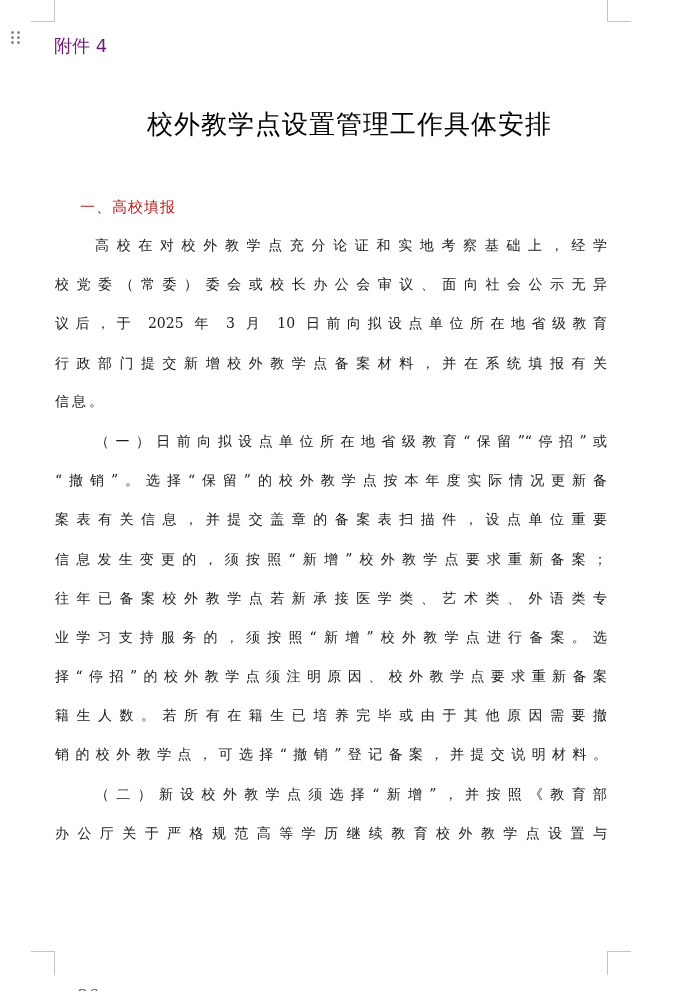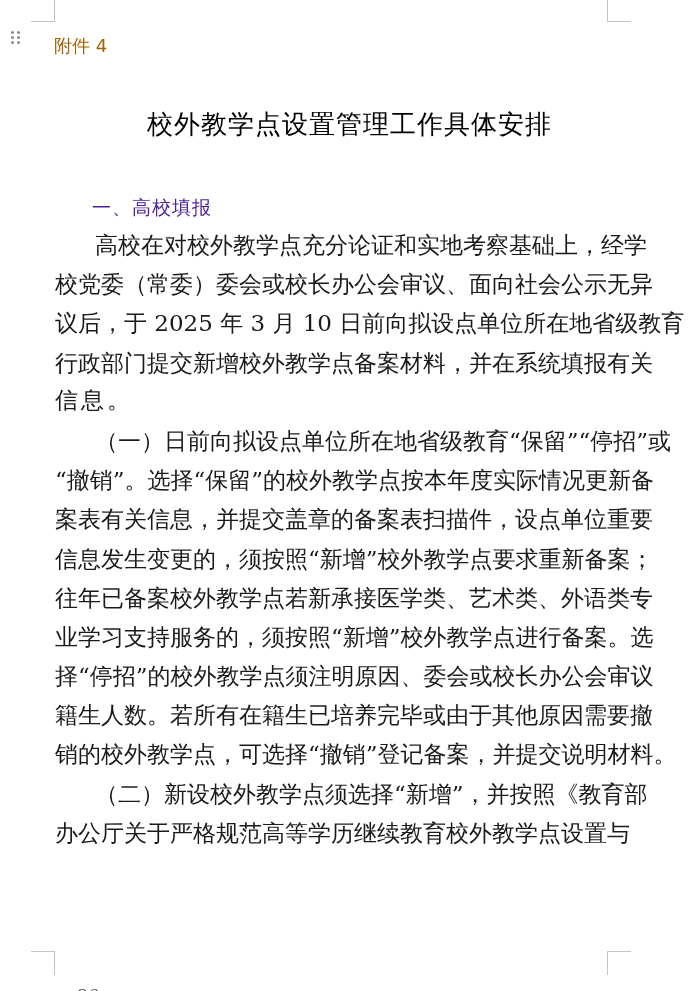--- a/index.html
+++ b/index.html
@@ -38,57 +38,57 @@
     background: #8a8a8a;
     border-radius: 50%;
   }
   .attachment-label {
     position: absolute;
     left: 54px;
     top: 34px;
     font-family: "DejaVu Sans", "Liberation Sans", sans-serif;
     font-size: 18px;
     line-height: 24px;
-    color: #a16207;
+    color: #701a75;
     letter-spacing: 0px;
   }
   .doc-title {
     position: absolute;
     left: 0;
     width: 692px;
     top: 104px;
     text-align: center;
     font-family: "DejaVu Sans", "Liberation Sans", sans-serif;
     font-size: 26px;
     line-height: 40px;
     color: #000;
     letter-spacing: 1px;
     padding-left: 7px;
     box-sizing: border-box;
   }
   .section-heading {
     position: absolute;
-    left: 92px;
+    left: 80px;
     top: 193px;
     font-family: "DejaVu Sans", "Liberation Sans", sans-serif;
-    font-size: 19px;
+    font-size: 15px;
     line-height: 28px;
-    color: #4c1d95;
+    color: #b91c1c;
     letter-spacing: 1px;
   }
   .body-lines {
     position: absolute;
     left: 55px;
     top: 226px;
     width: 552px;
   }
   .line {
     height: 39.2px;
     line-height: 39.2px;
-    font-size: 23px;
+    font-size: 14px;
     white-space: nowrap;
     text-align: justify;
     text-align-last: justify;
     color: #1a1a1a;
   }
   .line.indent {
     padding-left: 40px;
   }
   .line.short {
     text-align-last: left;
@@ -139,20 +139,20 @@
   <div class="line">校党委（常委）委会或校长办公会审议、面向社会公示无异</div>
   <div class="line">议后，于 2025 年 3 月 10 日前向拟设点单位所在地省级教育</div>
   <div class="line">行政部门提交新增校外教学点备案材料，并在系统填报有关</div>
   <div class="line short">信息。</div>
   <div class="line indent">（一）日前向拟设点单位所在地省级教育“保留”“停招”或</div>
   <div class="line">“撤销”。选择“保留”的校外教学点按本年度实际情况更新备</div>
   <div class="line">案表有关信息，并提交盖章的备案表扫描件，设点单位重要</div>
   <div class="line">信息发生变更的，须按照“新增”校外教学点要求重新备案；</div>
   <div class="line">往年已备案校外教学点若新承接医学类、艺术类、外语类专</div>
   <div class="line">业学习支持服务的，须按照“新增”校外教学点进行备案。选</div>
-  <div class="line">择“停招”的校外教学点须注明原因、委会或校长办公会审议</div>
+  <div class="line">择“停招”的校外教学点须注明原因、校外教学点要求重新备案</div>
   <div class="line">籍生人数。若所有在籍生已培养完毕或由于其他原因需要撤</div>
   <div class="line">销的校外教学点，可选择“撤销”登记备案，并提交说明材料。</div>
   <div class="line indent">（二）新设校外教学点须选择“新增”，并按照《教育部</div>
   <div class="line">办公厅关于严格规范高等学历继续教育校外教学点设置与</div>
 </div>
 
 <div class="page-number">— 26 —</div>
 
 </body></html>

